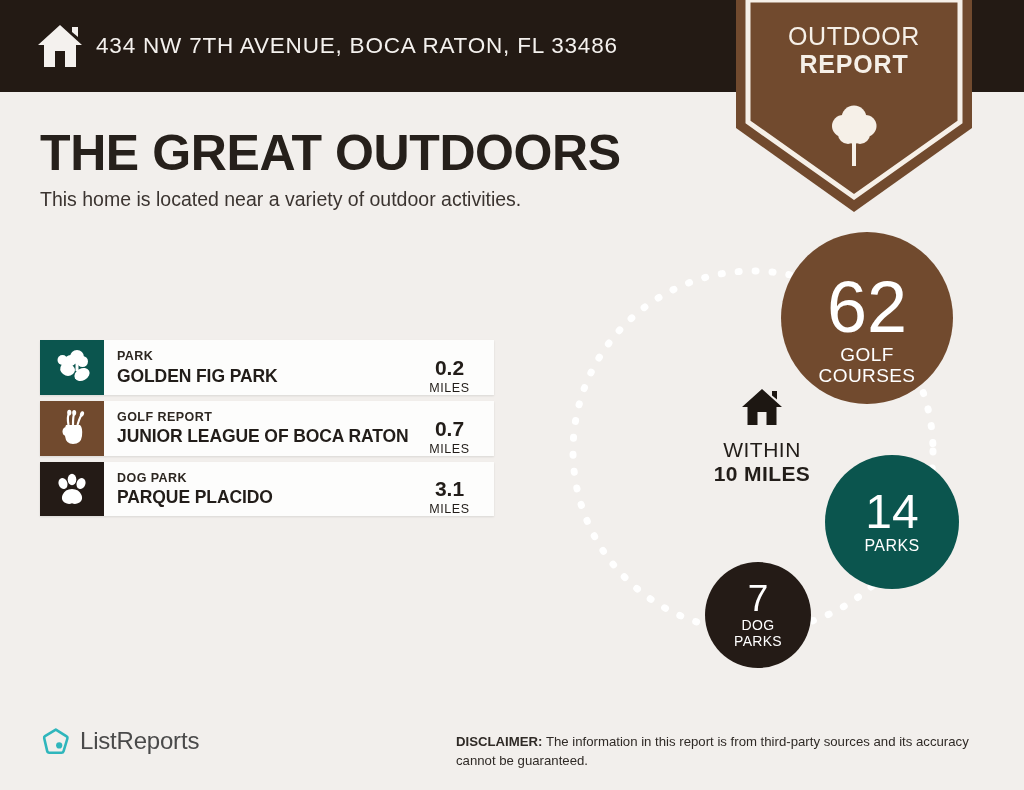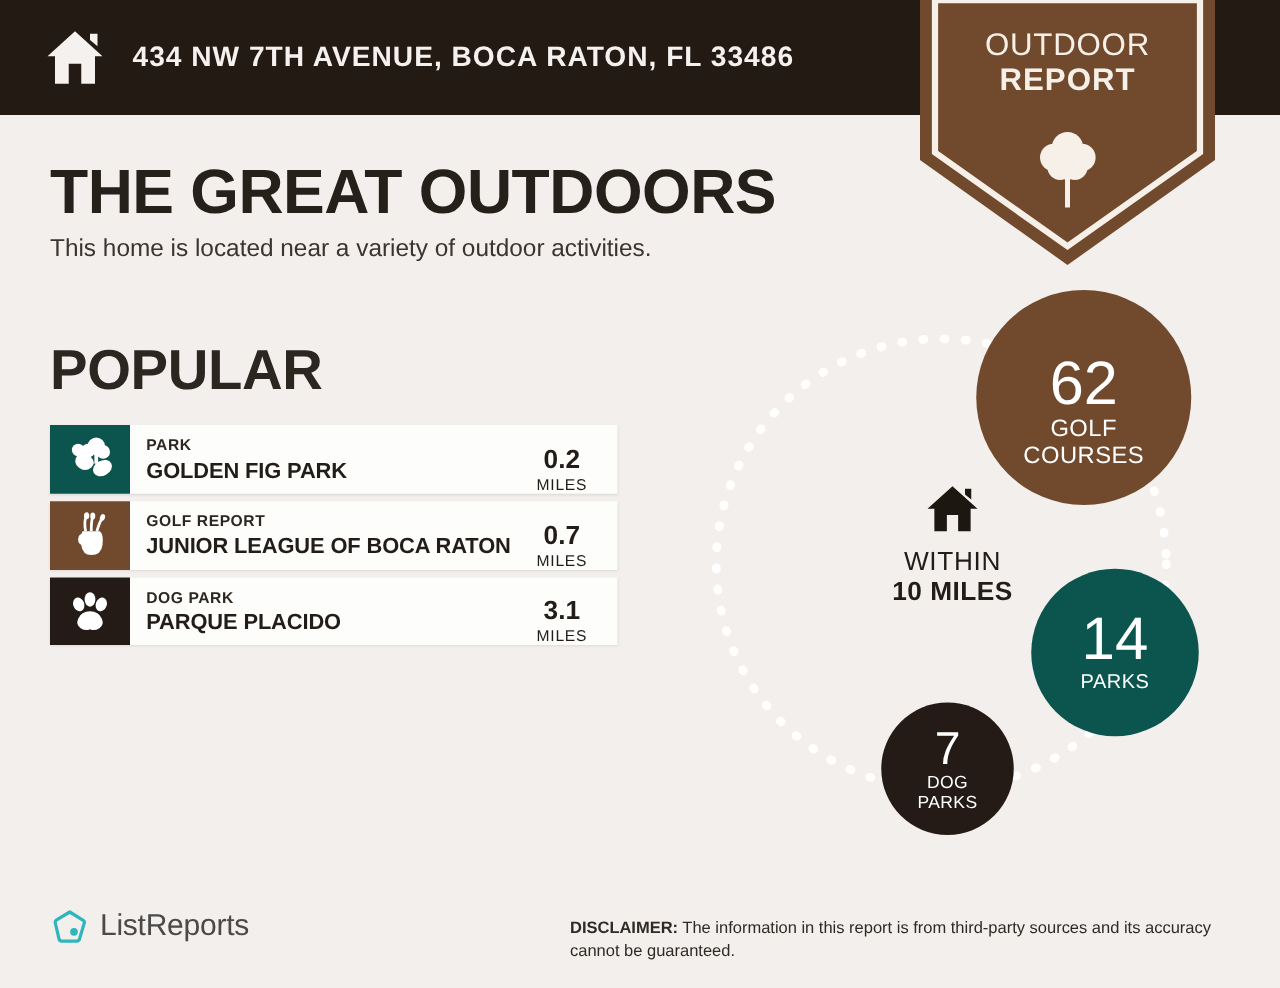--- a/index.html
+++ b/index.html
@@ -20,24 +20,24 @@
     position:absolute; left:0; top:0;
     width:1024px; height:92px;
     background:#231a14;
     display:flex; align-items:center;
   }
   .header-home-icon {
     margin-left:36px; width:48px; height:46px;
     display:flex; align-items:center; justify-content:center;
   }
   .header-address {
-    margin-left:22px;
+    margin-left:12px;
     color:#f4f1ee;
     font-size:22.5px;
-    font-weight:700;
+    font-weight:400;
     letter-spacing:0.8px;
     white-space:nowrap;
   }
 
   
   .badge {
     position:absolute; left:736px; top:0;
     width:236px; height:212px;
     z-index:5;
   }
@@ -117,21 +117,21 @@
   .bubble {
     position:absolute; border-radius:50%;
     display:flex; flex-direction:column;
     align-items:center; justify-content:center;
     color:#ffffff; text-align:center;
   }
   .bubble-num { font-weight:400; line-height:0.95; }
   .bubble-label { font-weight:400; line-height:1.1; }
 
   .b-golf { left:261px; top:17px; width:172px; height:172px; background:#714a2e; }
-  .b-golf .bubble-num { font-size:49px; margin-bottom:3px;margin-top:24px; }
+  .b-golf .bubble-num { font-size:72px; margin-bottom:3px;margin-top:24px; }
   .b-golf .bubble-label { font-size:19px; letter-spacing:0.4px; }
 
   .b-parks { left:305px; top:240px; width:134px; height:134px; background:#0b554e; }
   .b-parks .bubble-num { font-size:48px; margin-bottom:2px; }
   .b-parks .bubble-label { font-size:16px; letter-spacing:0.4px; }
 
   .b-dog { left:185px; top:347px; width:106px; height:106px; background:#241b16; }
   .b-dog .bubble-num { font-size:37px; margin-bottom:2px; }
   .b-dog .bubble-label { font-size:14px; letter-spacing:0.3px; }
 
@@ -201,21 +201,20 @@
           <rect x="26" y="28" width="4" height="34"></rect>
           <path d="M28 42 L18 31 L20 29 L28 38 Z"></path>
           <path d="M28 42 L38 31 L36 29 L28 38 Z"></path>
         </g>
       </svg>
     </div>
   </div>
 
   <div class="title">THE GREAT OUTDOORS</div>
   <div class="subtitle">This home is located near a variety of outdoor activities.</div>
-  <div class="section-heading">POPULAR</div>
 
   <div class="list">
 
     <div class="row">
       <div class="row-icon" style="background:#0b554e;">
         <svg width="40" height="40" viewBox="0 0 40 40" aria-hidden="true">
           <g fill="#ffffff">
             <circle cx="25" cy="10" r="7"></circle>
             <circle cx="18.5" cy="13.5" r="5.5"></circle>
             <circle cx="30.5" cy="14.5" r="5.5"></circle>

